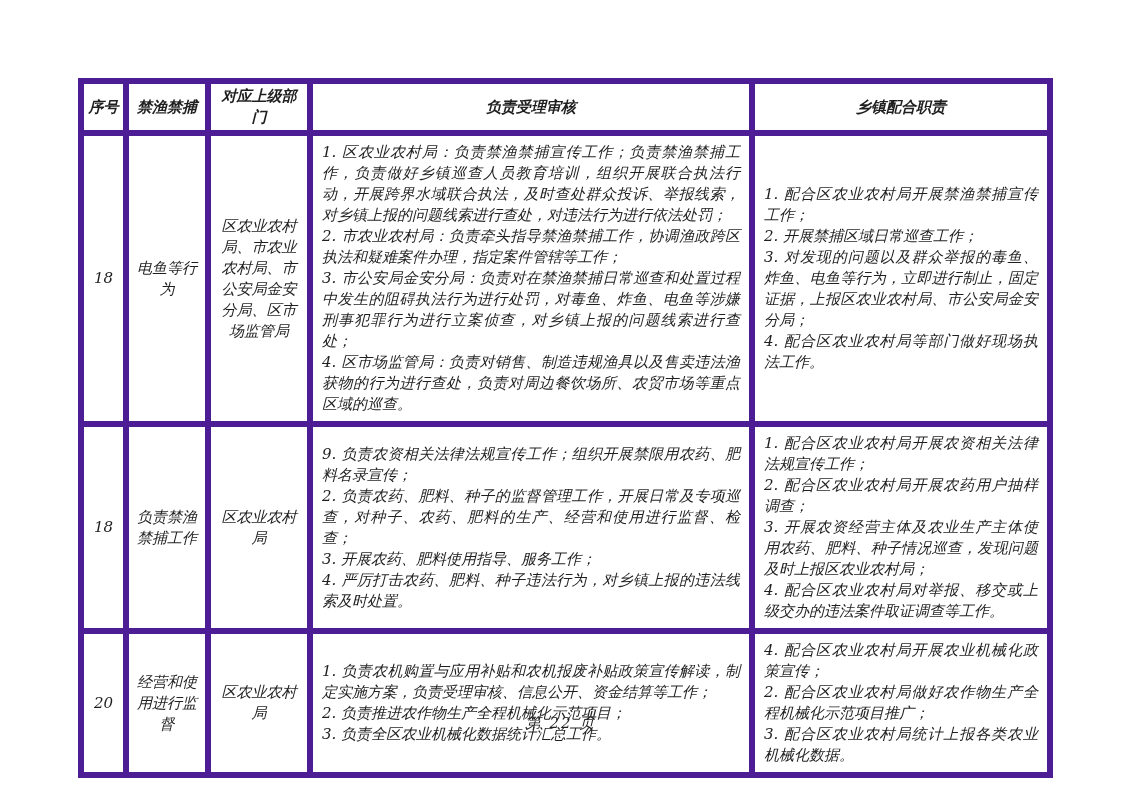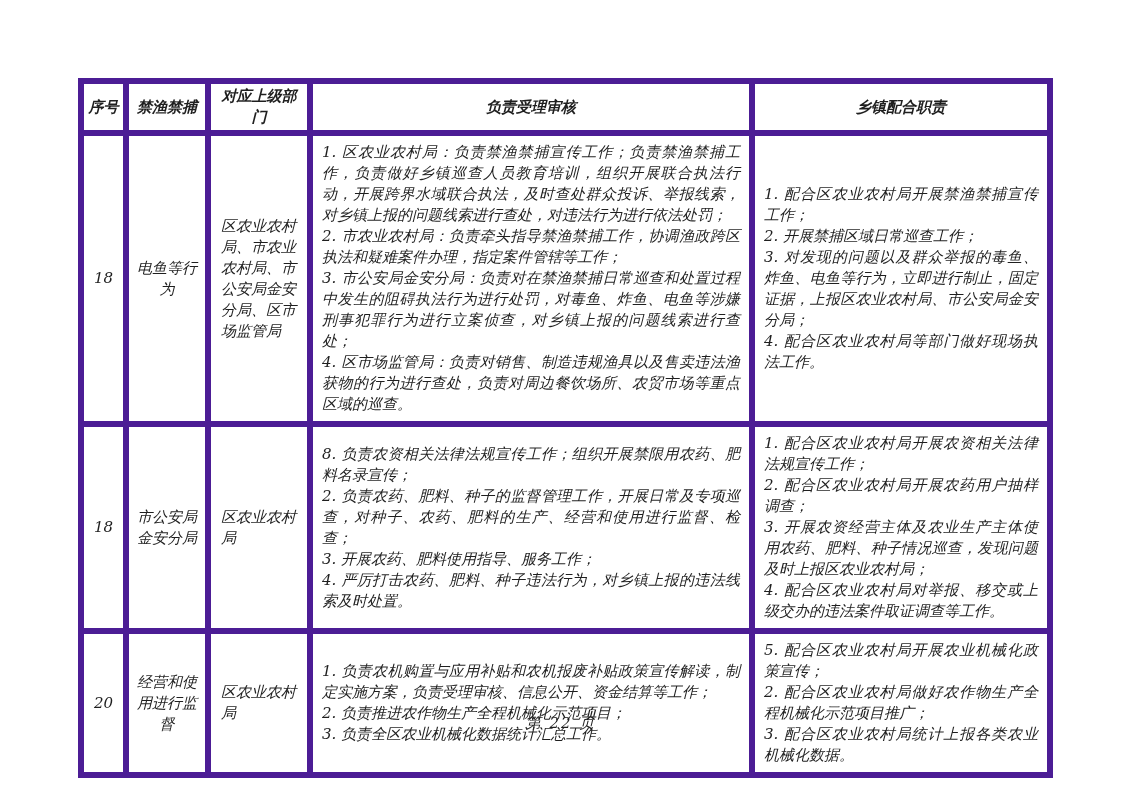--- a/index.html
+++ b/index.html
@@ -40,21 +40,21 @@
     text-align: center;
     height: 40px;
     padding: 2px 4px;
   }
   .cell-center {
     text-align: center;
     padding: 4px 6px;
     border-radius: 17px;
   }
   .cell-dept {
-    text-align: left;
+    text-align: center;
     padding: 4px 10px;
   }
   .cell-duties {
     text-align: justify;
     white-space: pre-line;
     padding: 6px 9px;
   }
   .row-18 td { height: 250px; }
   .row-19 td { height: 202px; }
   .row-20 td { height: 142px; }
@@ -100,39 +100,39 @@
 2. 市农业农村局：负责牵头指导禁渔禁捕工作，协调渔政跨区执法和疑难案件办理，指定案件管辖等工作；
 3. 市公安局金安分局：负责对在禁渔禁捕日常巡查和处置过程中发生的阻碍执法行为进行处罚，对毒鱼、炸鱼、电鱼等涉嫌刑事犯罪行为进行立案侦查，对乡镇上报的问题线索进行查处；
 4. 区市场监管局：负责对销售、制造违规渔具以及售卖违法渔获物的行为进行查处，负责对周边餐饮场所、农贸市场等重点区域的巡查。</td>
         <td class="cell-duties">1. 配合区农业农村局开展禁渔禁捕宣传工作；
 2. 开展禁捕区域日常巡查工作；
 3. 对发现的问题以及群众举报的毒鱼、炸鱼、电鱼等行为，立即进行制止，固定证据，上报区农业农村局、市公安局金安分局；
 4. 配合区农业农村局等部门做好现场执法工作。</td>
       </tr>
       <tr class="row-19">
         <td class="cell-center">18</td>
-        <td class="cell-center">市公安局金安分局</td>
+        <td class="cell-center">负责禁渔禁捕工作</td>
         <td class="cell-dept">区农业农村局</td>
-        <td class="cell-duties">8. 负责农资相关法律法规宣传工作；组织开展禁限用农药、肥料名录宣传；
+        <td class="cell-duties">9. 负责农资相关法律法规宣传工作；组织开展禁限用农药、肥料名录宣传；
 2. 负责农药、肥料、种子的监督管理工作，开展日常及专项巡查，对种子、农药、肥料的生产、经营和使用进行监督、检查；
 3. 开展农药、肥料使用指导、服务工作；
 4. 严厉打击农药、肥料、种子违法行为，对乡镇上报的违法线索及时处置。</td>
         <td class="cell-duties">1. 配合区农业农村局开展农资相关法律法规宣传工作；
 2. 配合区农业农村局开展农药用户抽样调查；
 3. 开展农资经营主体及农业生产主体使用农药、肥料、种子情况巡查，发现问题及时上报区农业农村局；
 4. 配合区农业农村局对举报、移交或上级交办的违法案件取证调查等工作。</td>
       </tr>
       <tr class="row-20">
         <td class="cell-center">20</td>
         <td class="cell-center">经营和使用进行监督</td>
         <td class="cell-dept">区农业农村局</td>
         <td class="cell-duties">1. 负责农机购置与应用补贴和农机报废补贴政策宣传解读，制定实施方案，负责受理审核、信息公开、资金结算等工作；
 2. 负责推进农作物生产全程机械化示范项目；
 3. 负责全区农业机械化数据统计汇总工作。</td>
-        <td class="cell-duties">5. 配合区农业农村局开展农业机械化政策宣传；
+        <td class="cell-duties">4. 配合区农业农村局开展农业机械化政策宣传；
 2. 配合区农业农村局做好农作物生产全程机械化示范项目推广；
 3. 配合区农业农村局统计上报各类农业机械化数据。</td>
       </tr>
     </tbody>
   </table>
 
   <div class="footer">第 22 页</div>
 
 </div>
 

